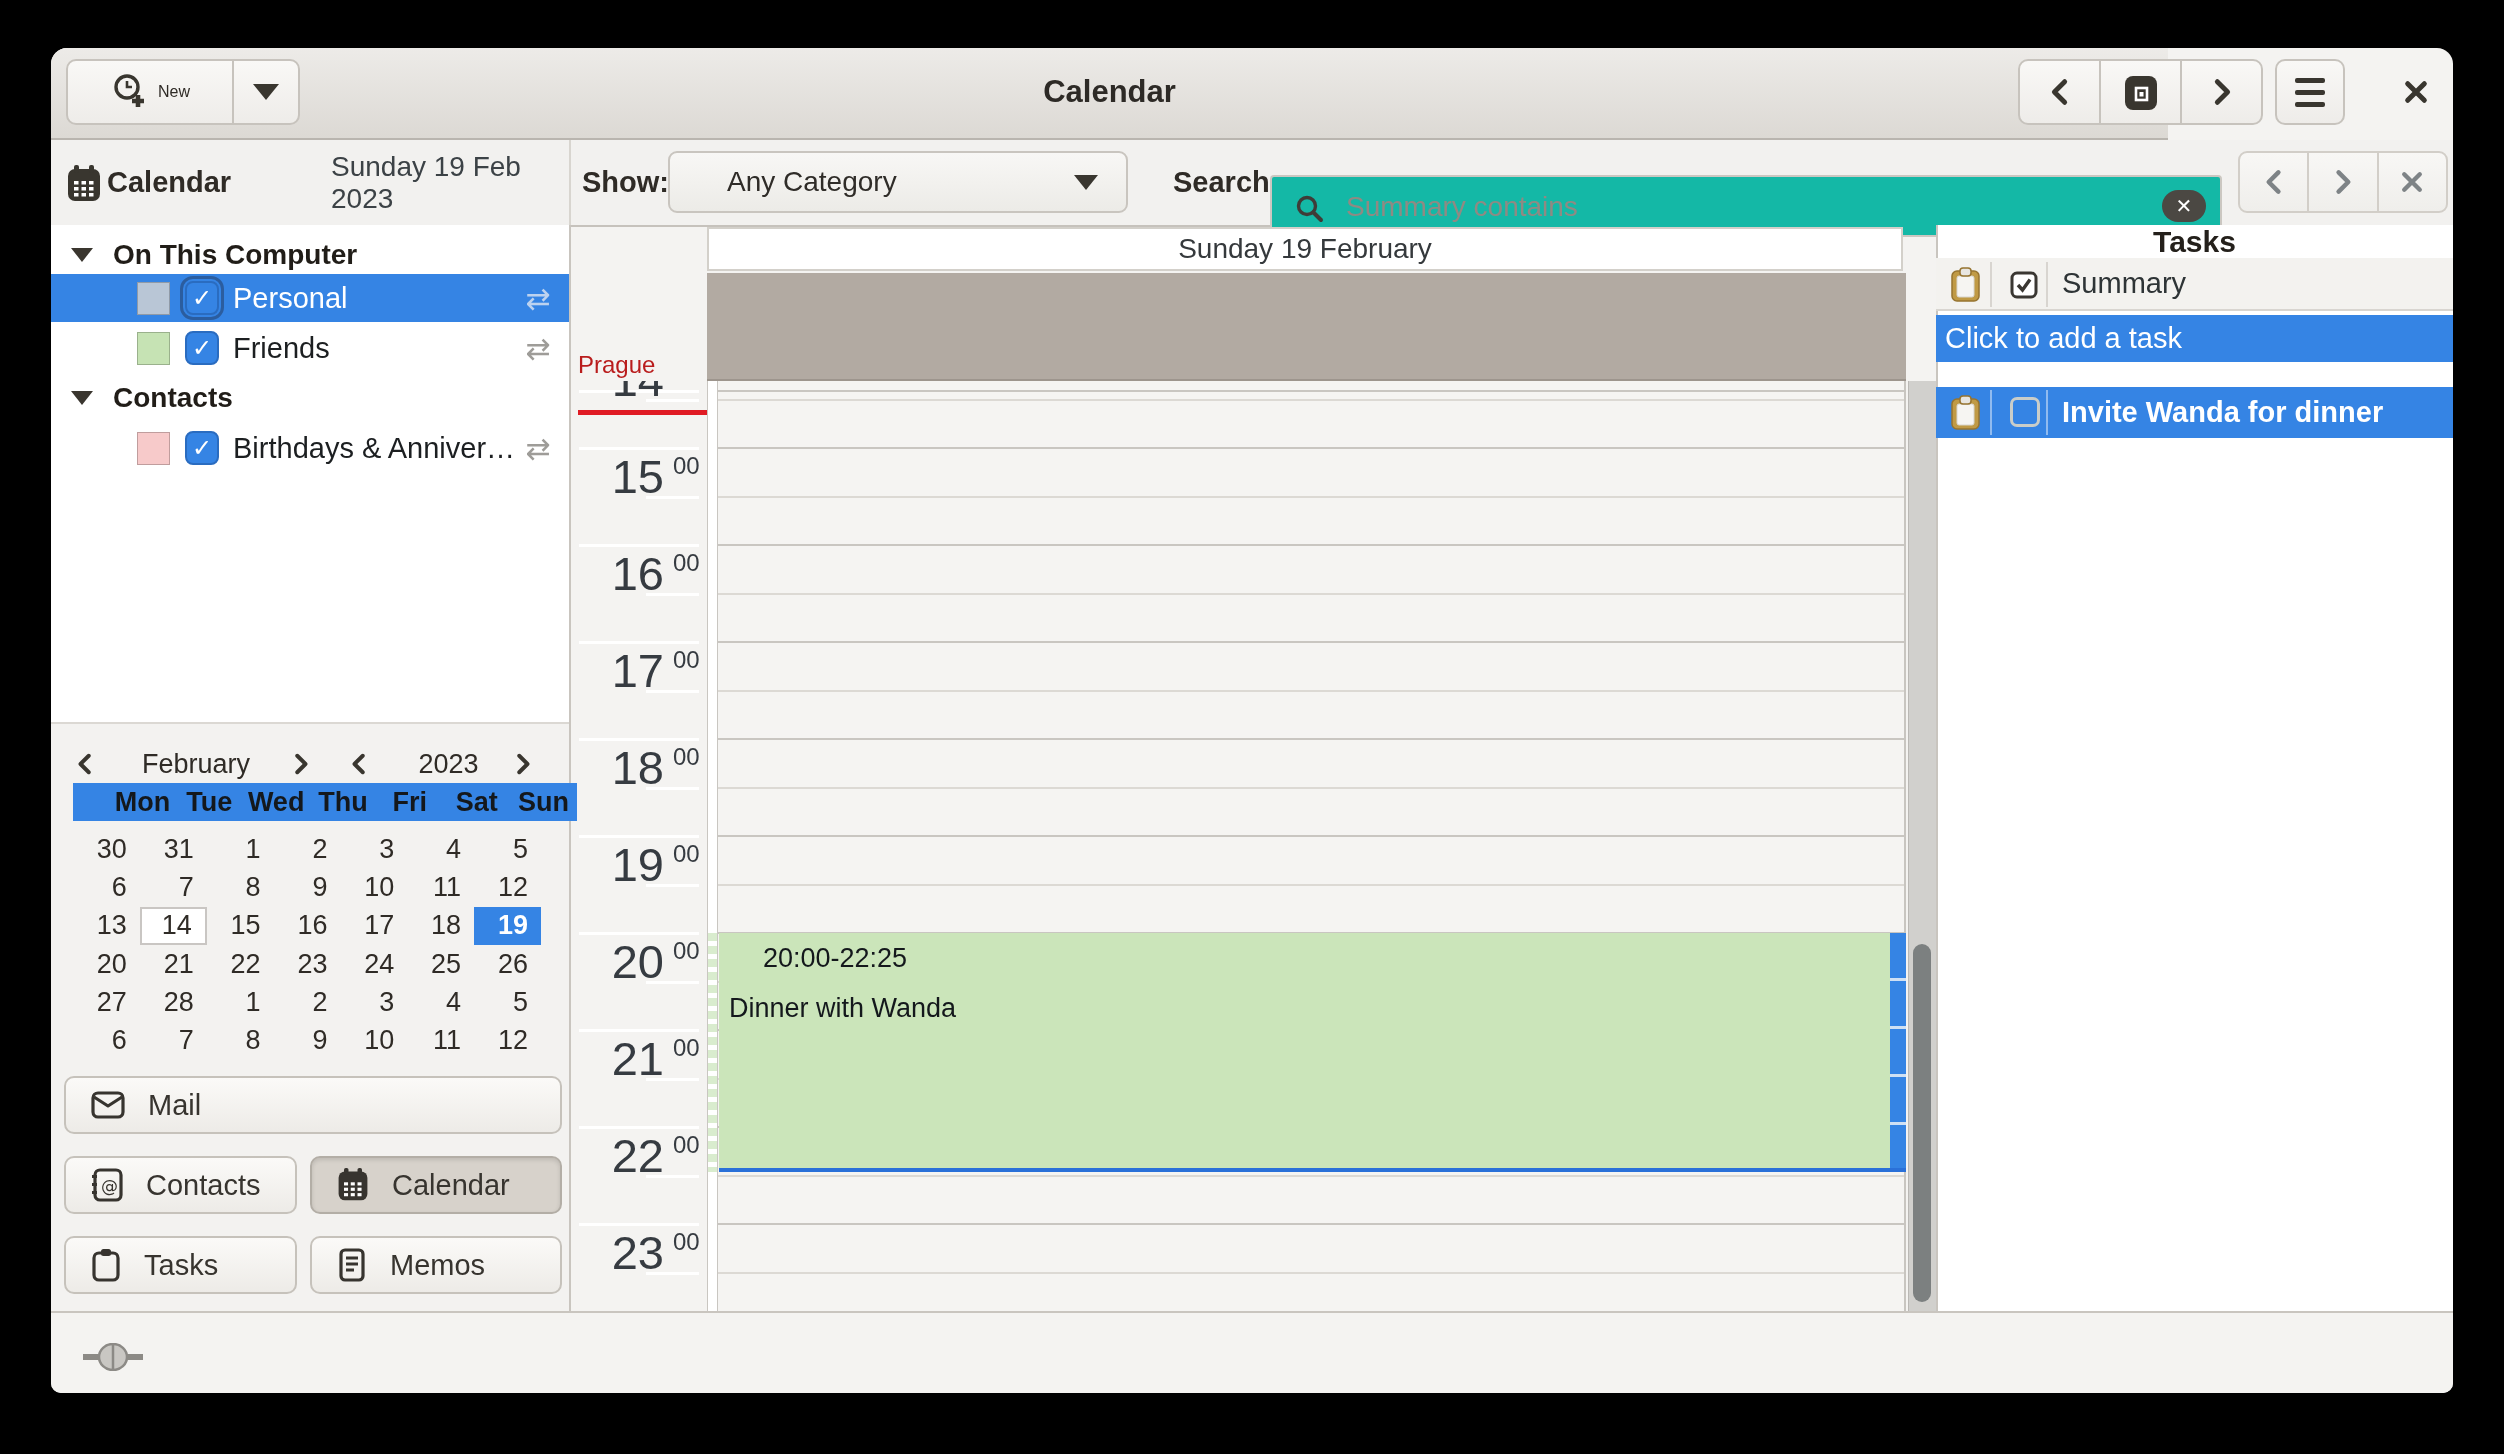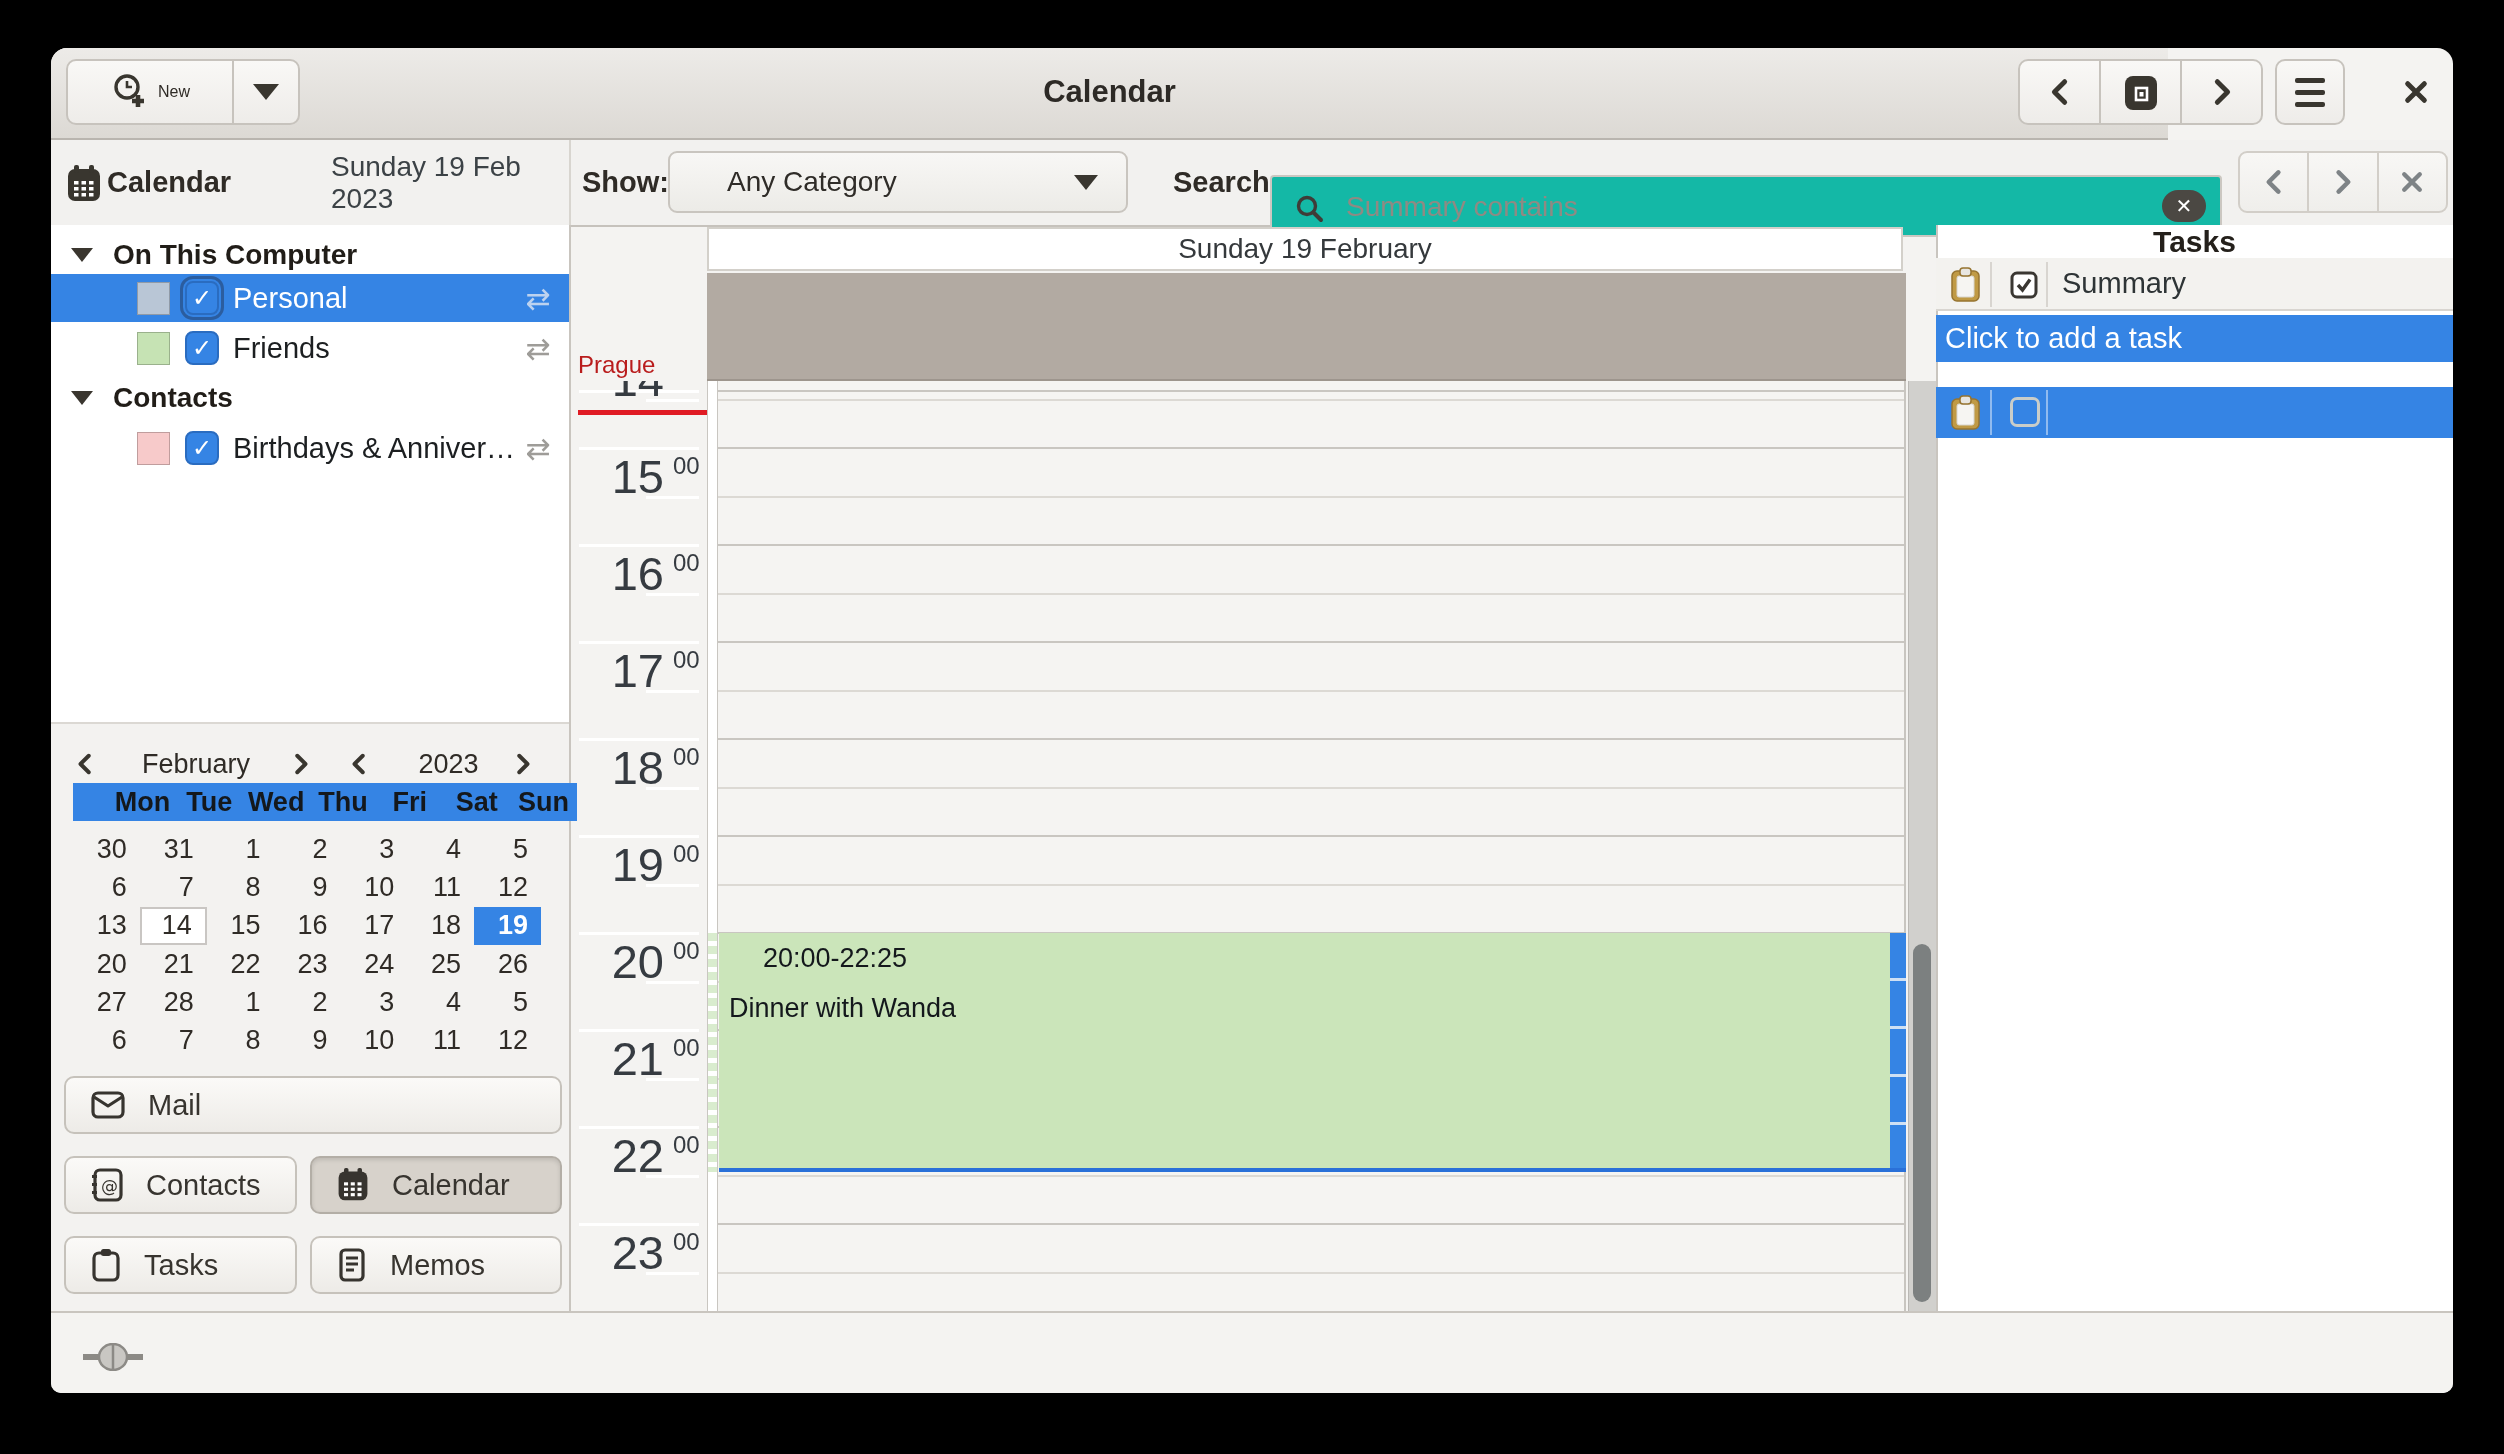--- a/index.html
+++ b/index.html
@@ -518,20 +518,21 @@
     <span class="clipboard" style="top:7px;">
       <svg width="33" height="38" viewBox="0 0 33 38">
             <rect x="3" y="5" width="27" height="30" rx="5" fill="#c09a45" stroke="#967430" stroke-width="1.5"></rect>
             <rect x="8" y="10" width="17" height="21" rx="2" fill="#f6f5f2" stroke="#d8d5ce" stroke-width="1"></rect>
             <rect x="11" y="2" width="11" height="8" rx="3" fill="#e8e6e1" stroke="#967430" stroke-width="1.5"></rect>
           </svg>
     </span>
     <span class="col-sep onblue" style="left:54px;top:3px;"></span>
     <span class="task-cb-empty"></span>
     <span class="col-sep onblue" style="left:110px;top:3px;"></span>
+    <span class="summary">Invite Wanda for dinner</span>
   </div>
 
   <div id="statusbar">
     <span id="pane-handle">
       <svg width="60" height="28" viewBox="0 0 60 28">
         <rect x="0" y="11" width="60" height="6" fill="#8c8a86"></rect>
         <ellipse cx="30" cy="14" rx="14" ry="13" fill="#c9c7c3" stroke="#8c8a86" stroke-width="2.5"></ellipse>
         <path d="M30 2 v24" stroke="#8c8a86" stroke-width="2.5"></path>
       </svg>
     </span>

